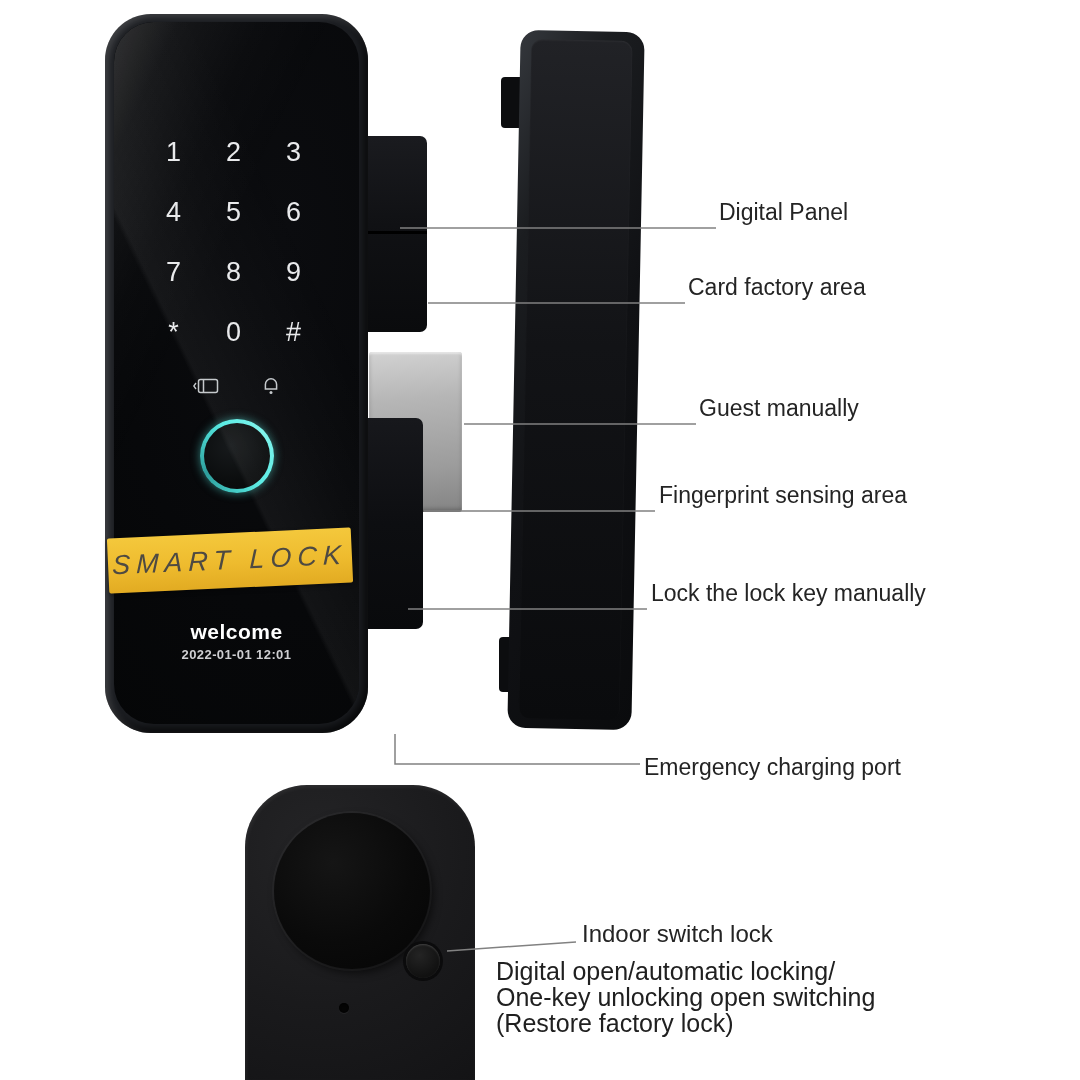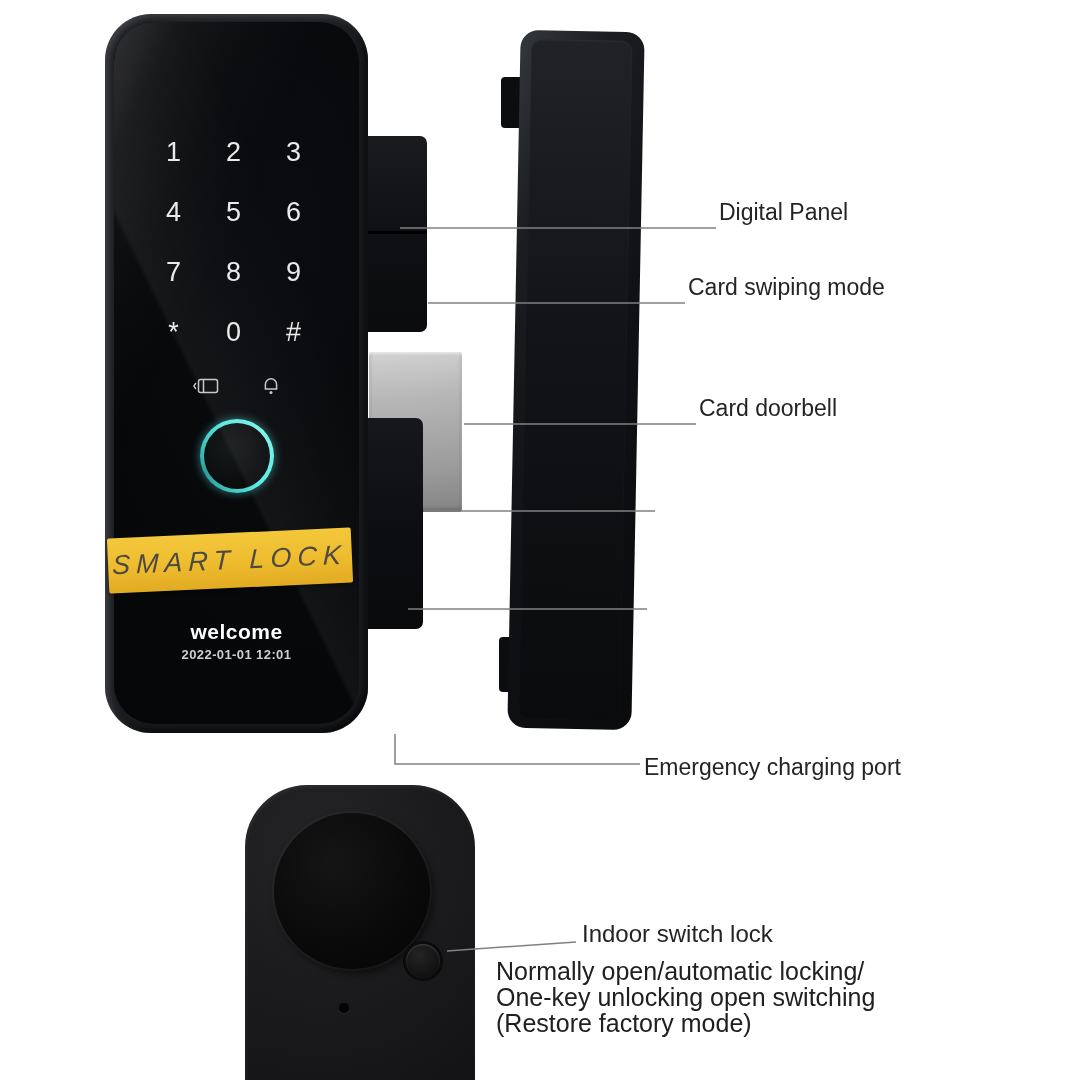--- a/index.html
+++ b/index.html
@@ -197,24 +197,26 @@
     <line x1="400" y1="228" x2="716" y2="228"></line>
     <line x1="428" y1="303" x2="685" y2="303"></line>
     <line x1="464" y1="424" x2="696" y2="424"></line>
     <line x1="424" y1="511" x2="655" y2="511"></line>
     <line x1="408" y1="609" x2="647" y2="609"></line>
     <polyline points="395,734 395,764 640,764"></polyline>
     <line x1="447" y1="951" x2="576" y2="942"></line>
   </svg>
 
   <div class="callout" style="left:719px;top:199px">Digital Panel</div>
-  <div class="callout" style="left:688px;top:274px">Card swiping mode</div>
-  <div class="callout" style="left:699px;top:395px">Card doorbell</div>
+  <div class="callout" style="left:688px;top:274px">Card factory area</div>
+  <div class="callout" style="left:699px;top:395px">Guest manually</div>
+  <div class="callout" style="left:659px;top:482px">Fingerprint sensing area</div>
+  <div class="callout" style="left:651px;top:580px">Lock the lock key manually</div>
   <div class="callout" style="left:644px;top:754px">Emergency charging port</div>
 
   <div class="callout callout-lg" style="left:582px;top:920px">Indoor switch lock</div>
   <div class="mode-block">
-    <div>Normally open/automatic locking/</div>
+    <div>Digital open/automatic locking/</div>
     <div>One-key unlocking open switching</div>
-    <div>(Restore factory mode)</div>
+    <div>(Restore factory lock)</div>
   </div>
 
 </div>
 
 </body></html>

